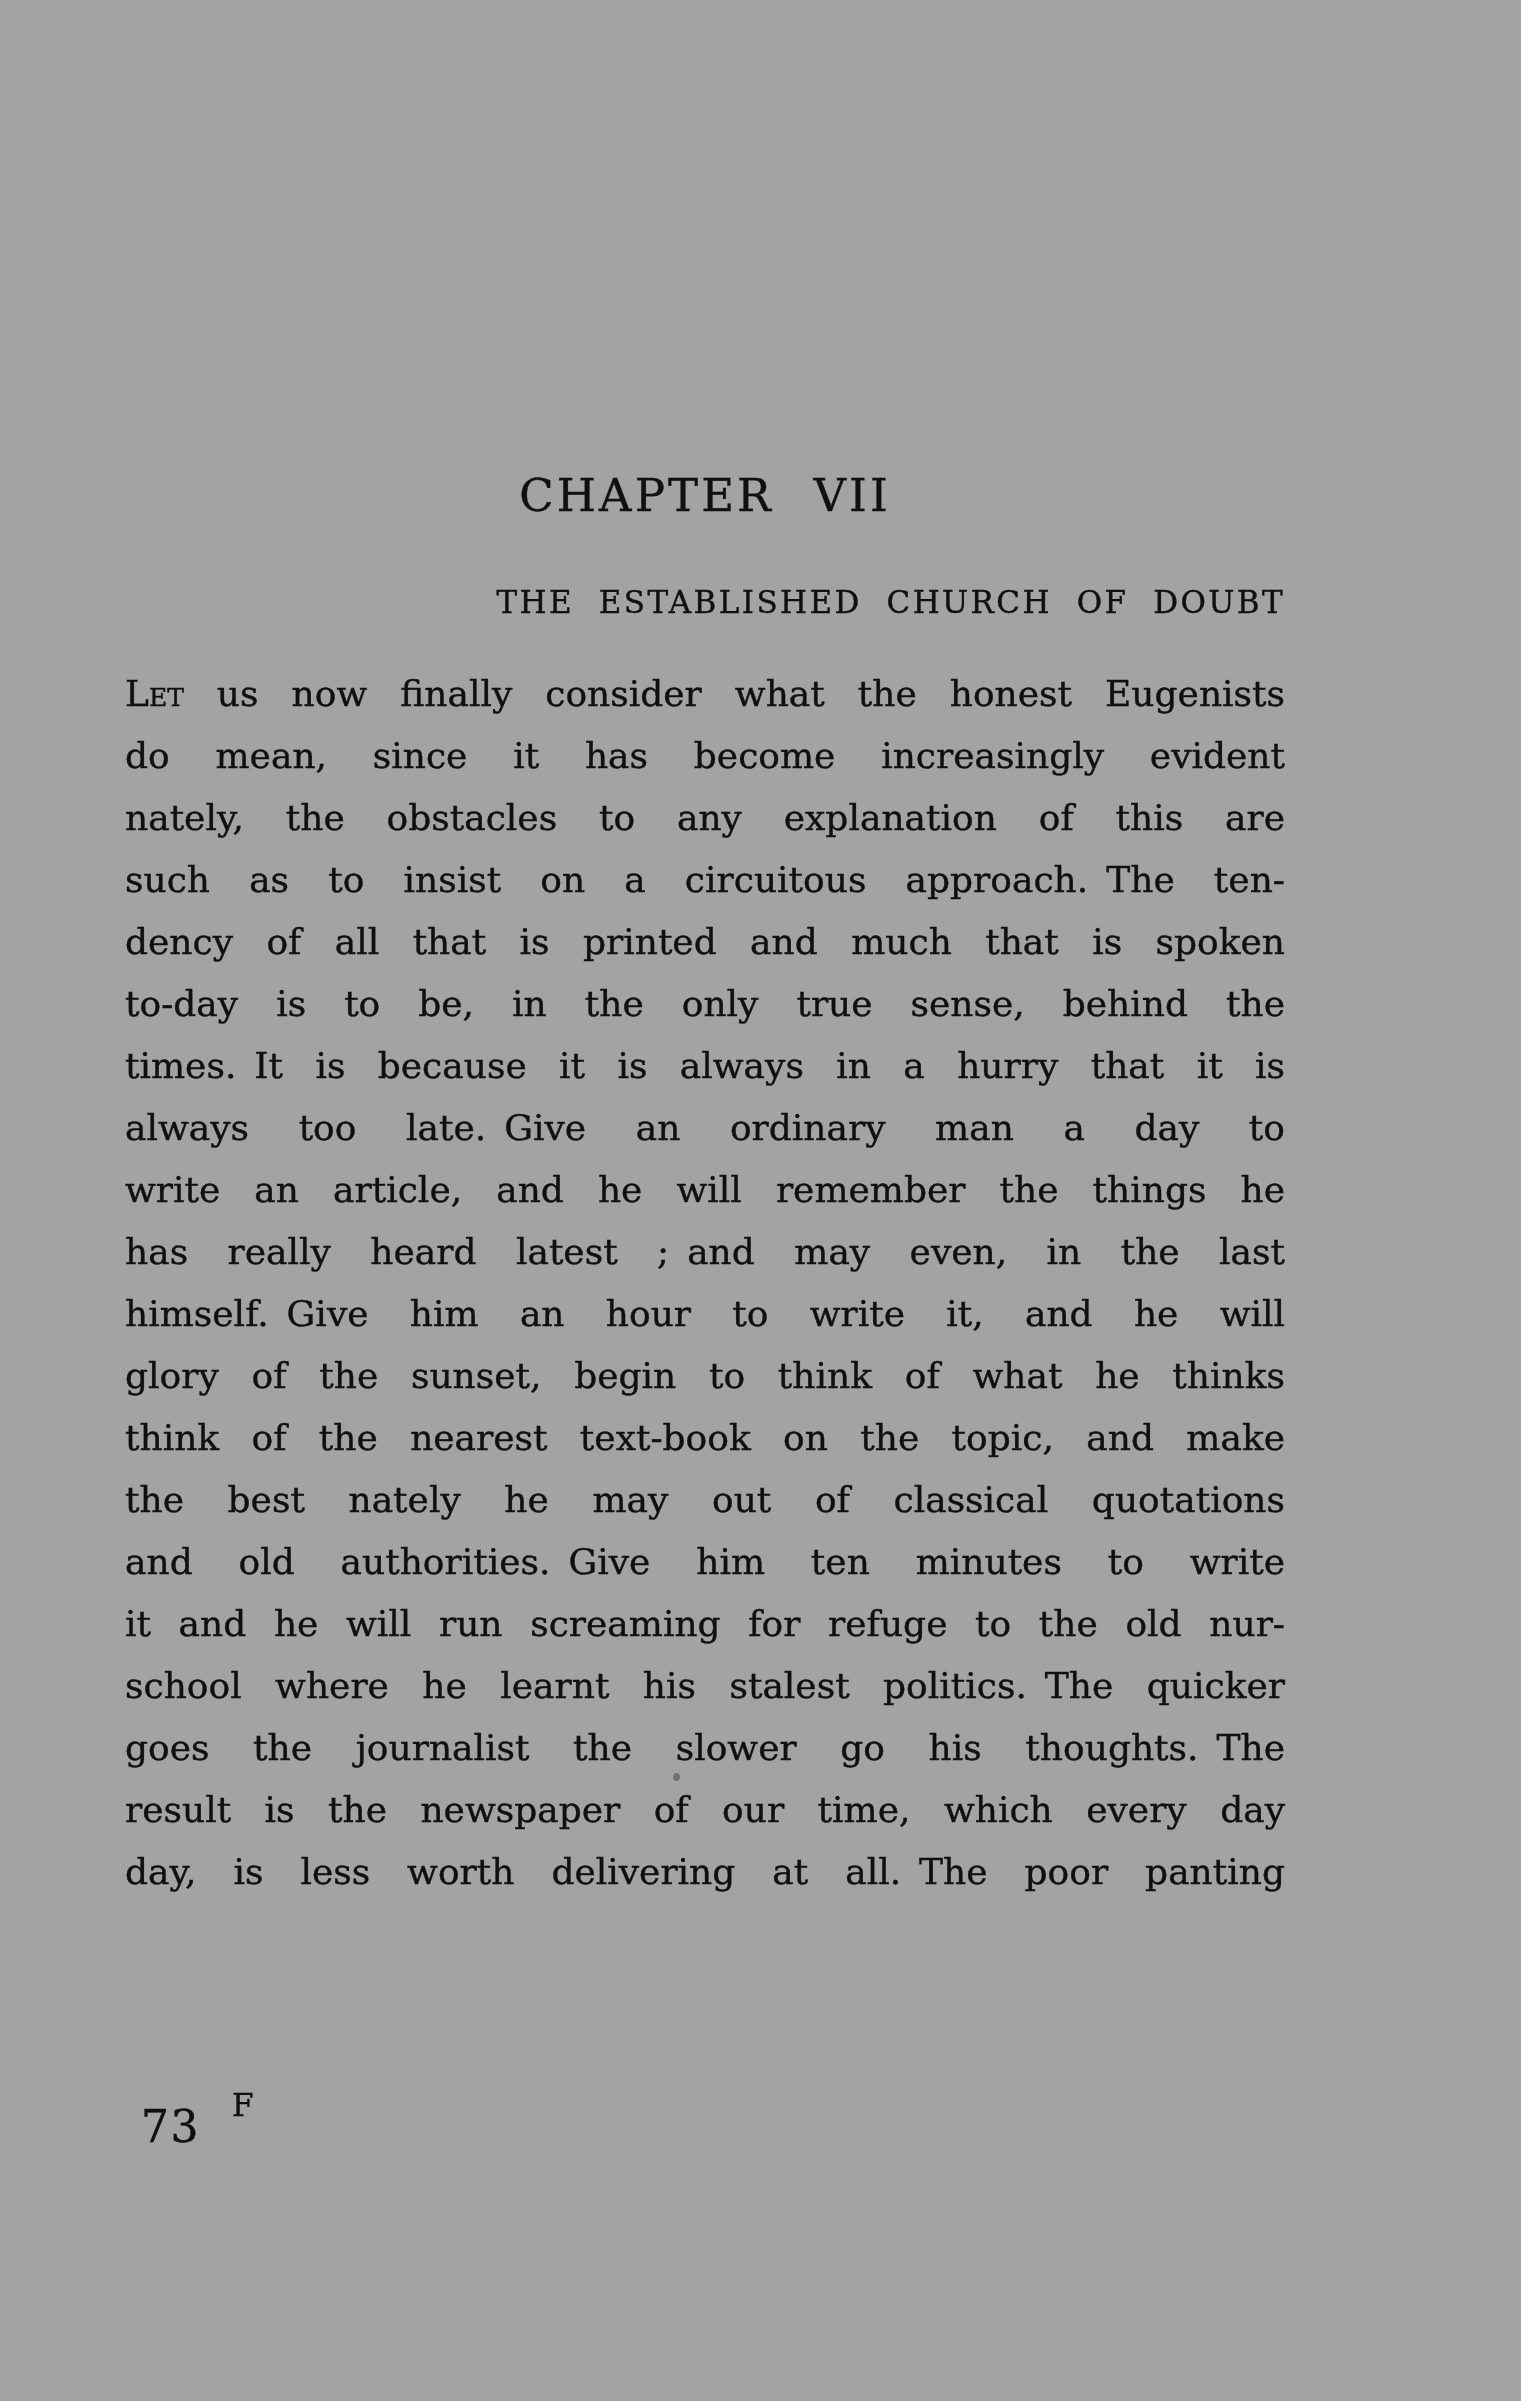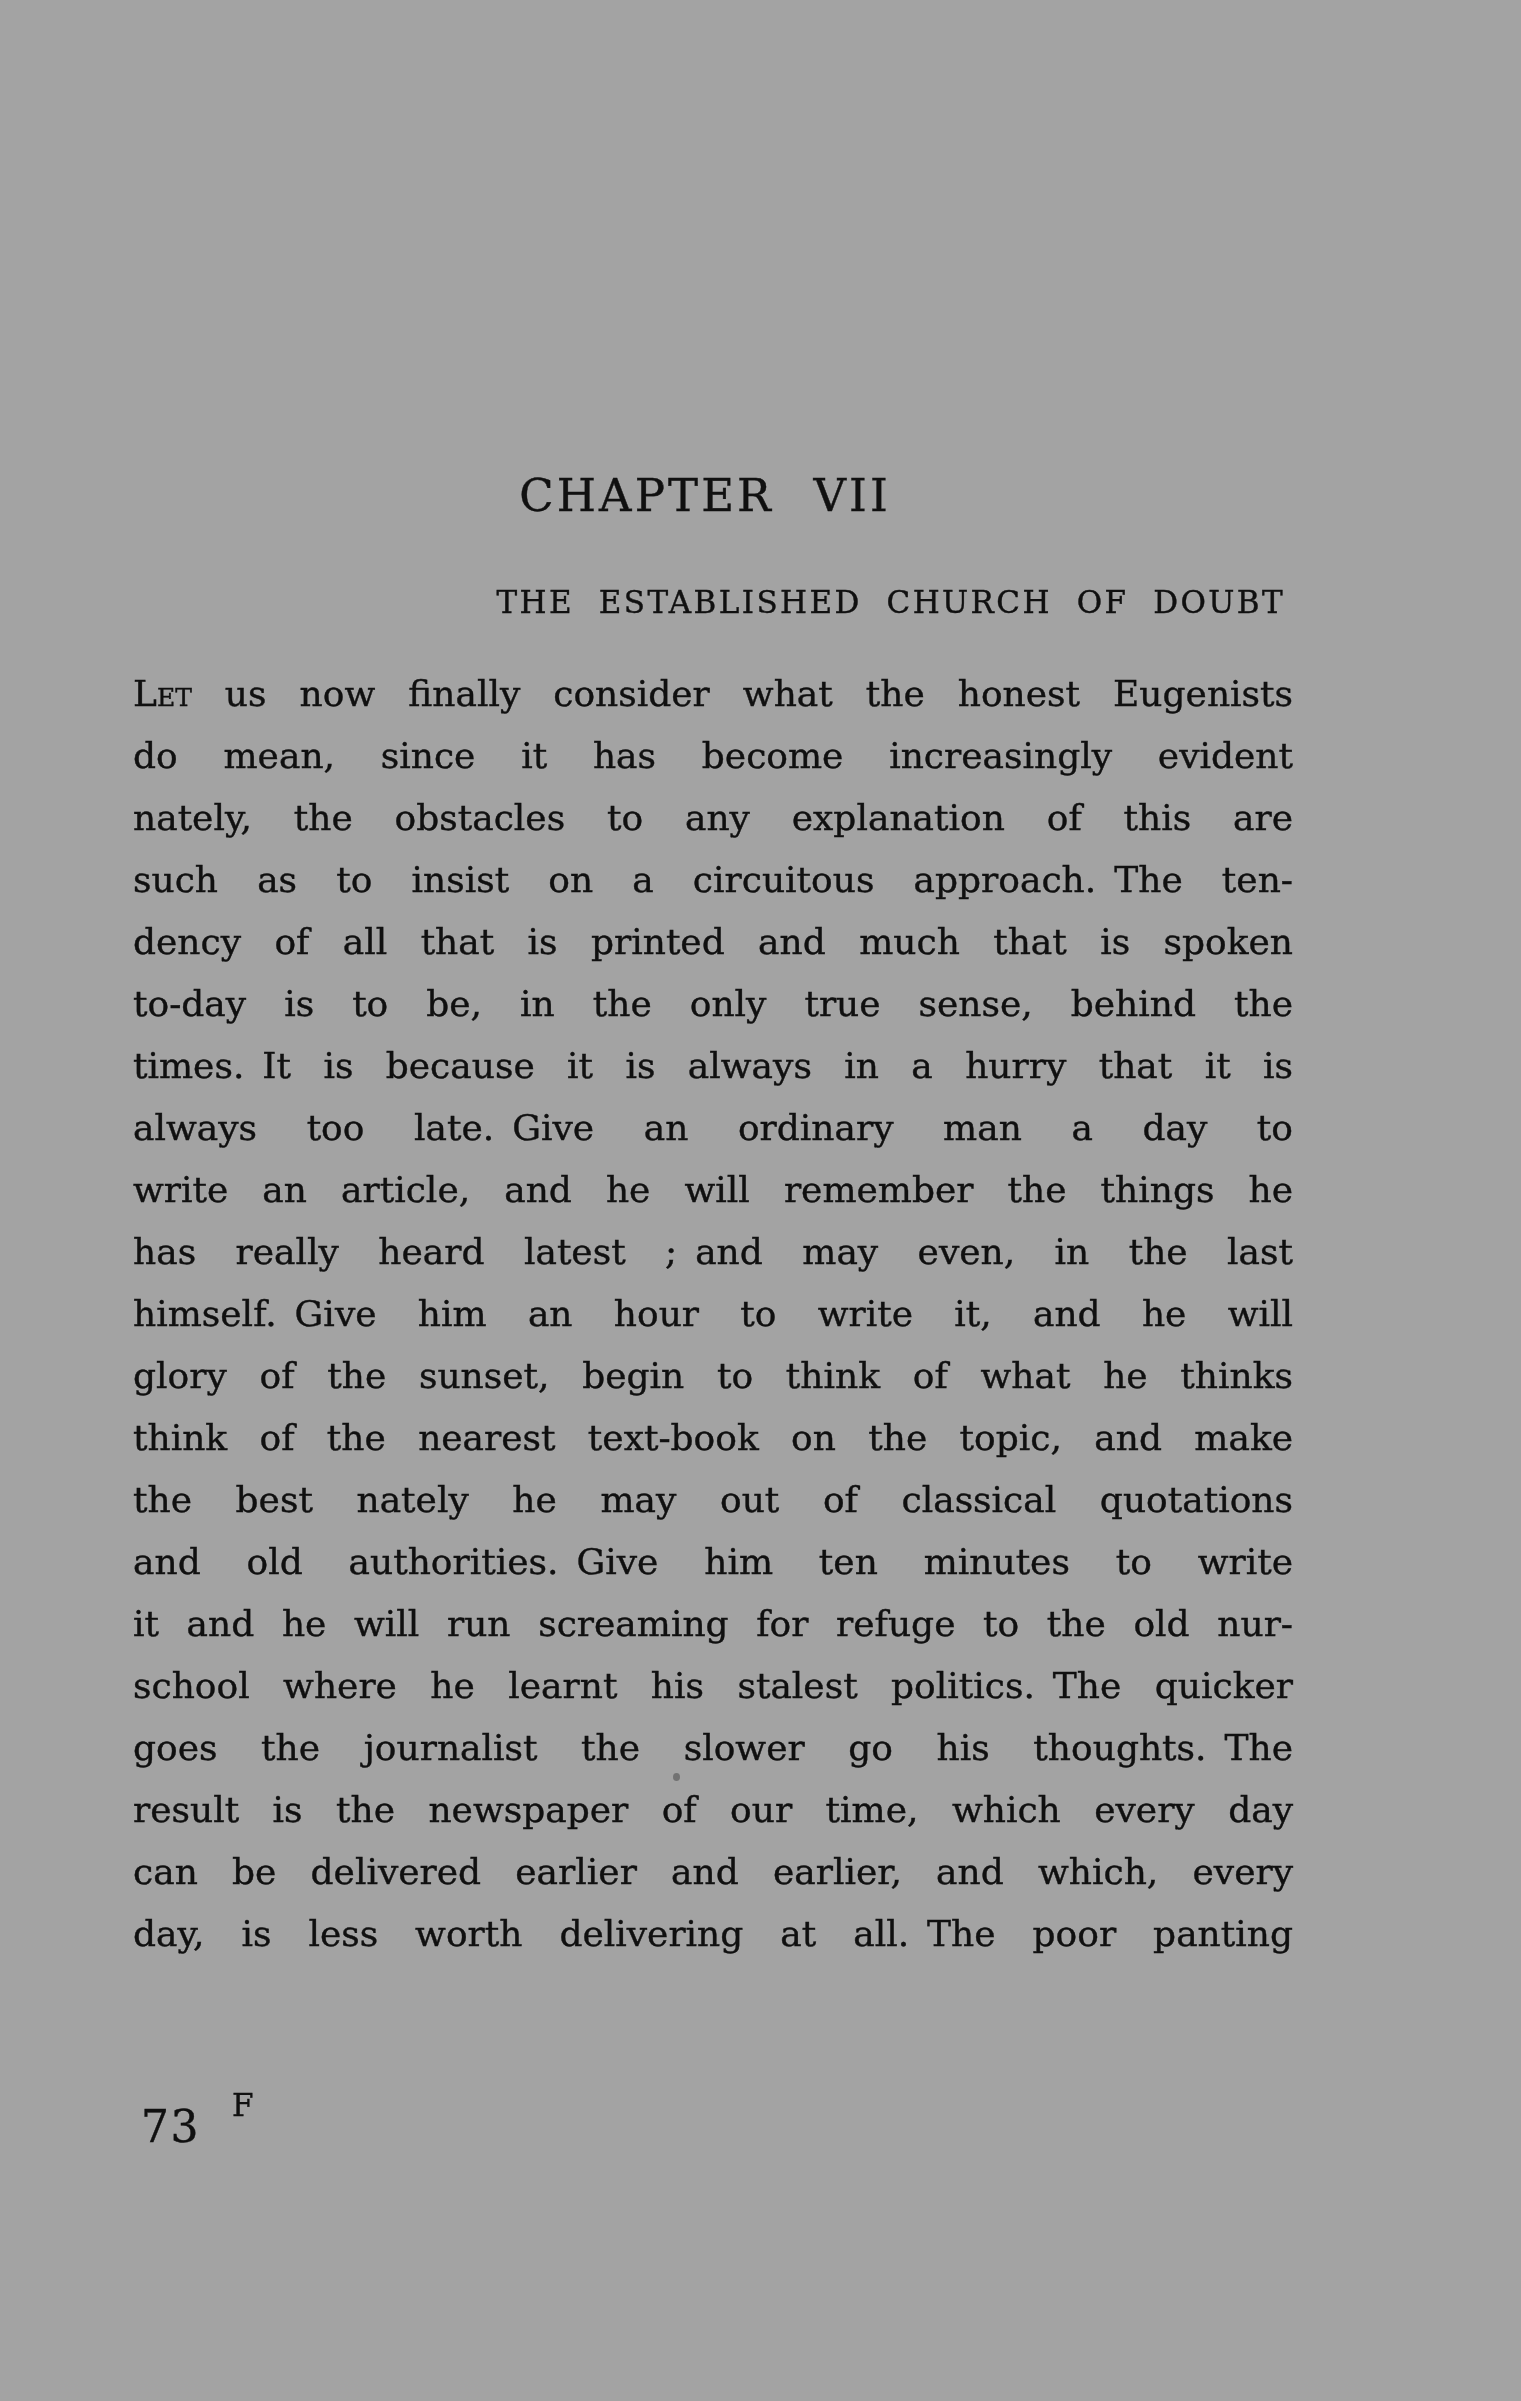--- a/index.html
+++ b/index.html
@@ -42,21 +42,21 @@
     text-align: right;
     font-size: 31px;
     font-weight: normal;
     letter-spacing: 2.4px;
     word-spacing: 12.5px;
     white-space: nowrap;
   }
   .body-text {
     position: absolute;
     top: 663px;
-    left: 8px;
+    left: 0;
     width: 100%;
     font-size: 36px;
     line-height: 62px;
   }
   .line {
     text-align: justify;
     text-align-last: justify;
     text-justify: inter-word;
     height: 62px;
     overflow: visible;
@@ -118,21 +118,20 @@
       <div class="line">has really heard latest ; and may even, in the last</div>
       <div class="line">himself. Give him an hour to write it, and he will</div>
       <div class="line">glory of the sunset, begin to think of what he thinks</div>
       <div class="line">think of the nearest text-book on the topic, and make</div>
       <div class="line">the best nately he may out of classical quotations</div>
       <div class="line">and old authorities. Give him ten minutes to write</div>
       <div class="line">it and he will run screaming for refuge to the old nur-</div>
       <div class="line">school where he learnt his stalest politics. The quicker</div>
       <div class="line">goes the journalist the slower go his thoughts. The</div>
       <div class="line">result is the newspaper of our time, which every day</div>
-      <div class="line">can be delivered earlier and earlier, and which, every</div>
       <div class="line">day, is less worth delivering at all. The poor panting</div>
     </div>
 
     <div class="footer">
       <span class="sig">F</span>
       <span class="pageno">73</span>
     </div>
 
   </div>
 

